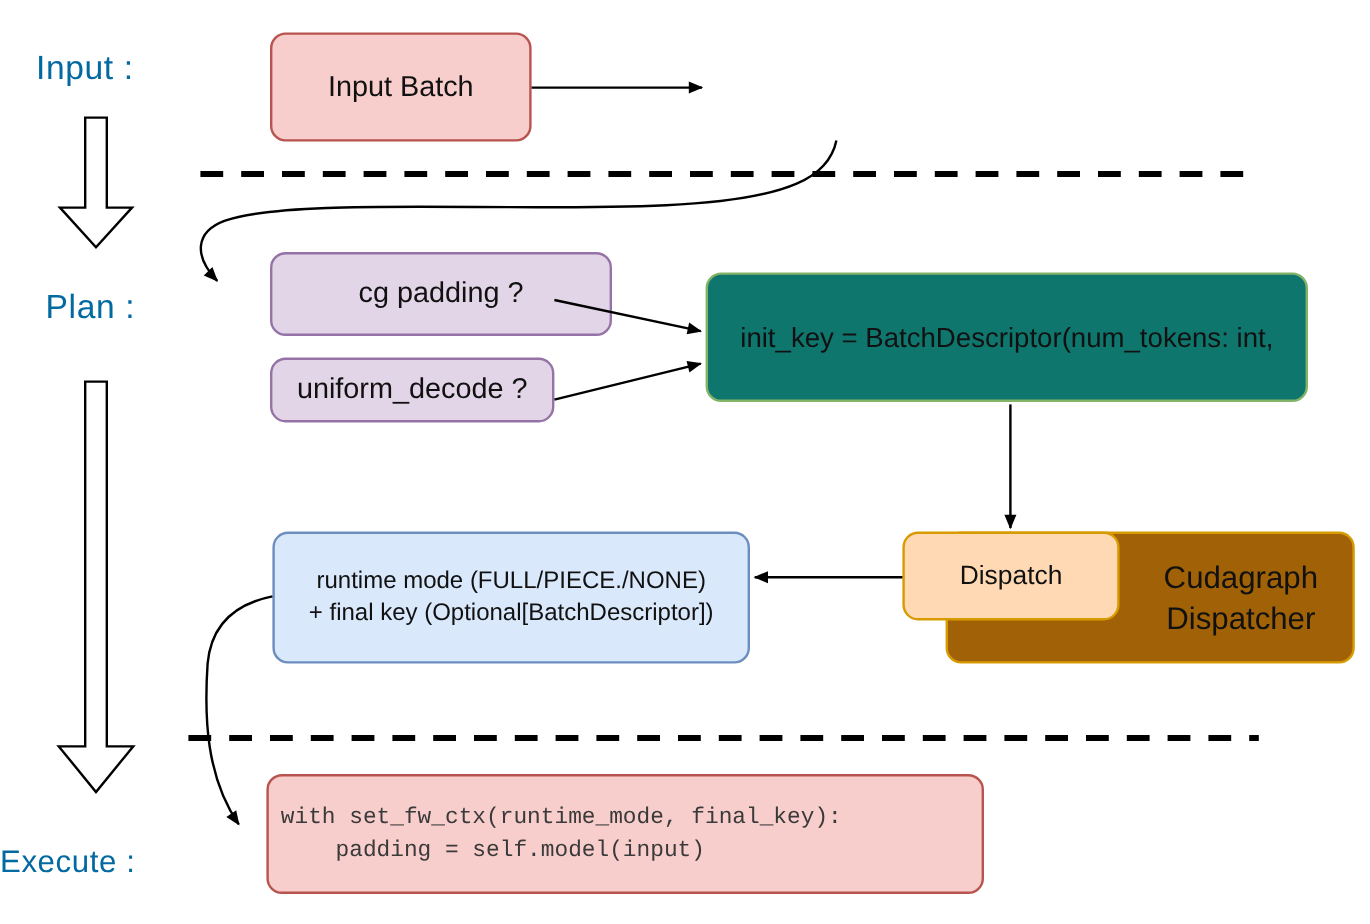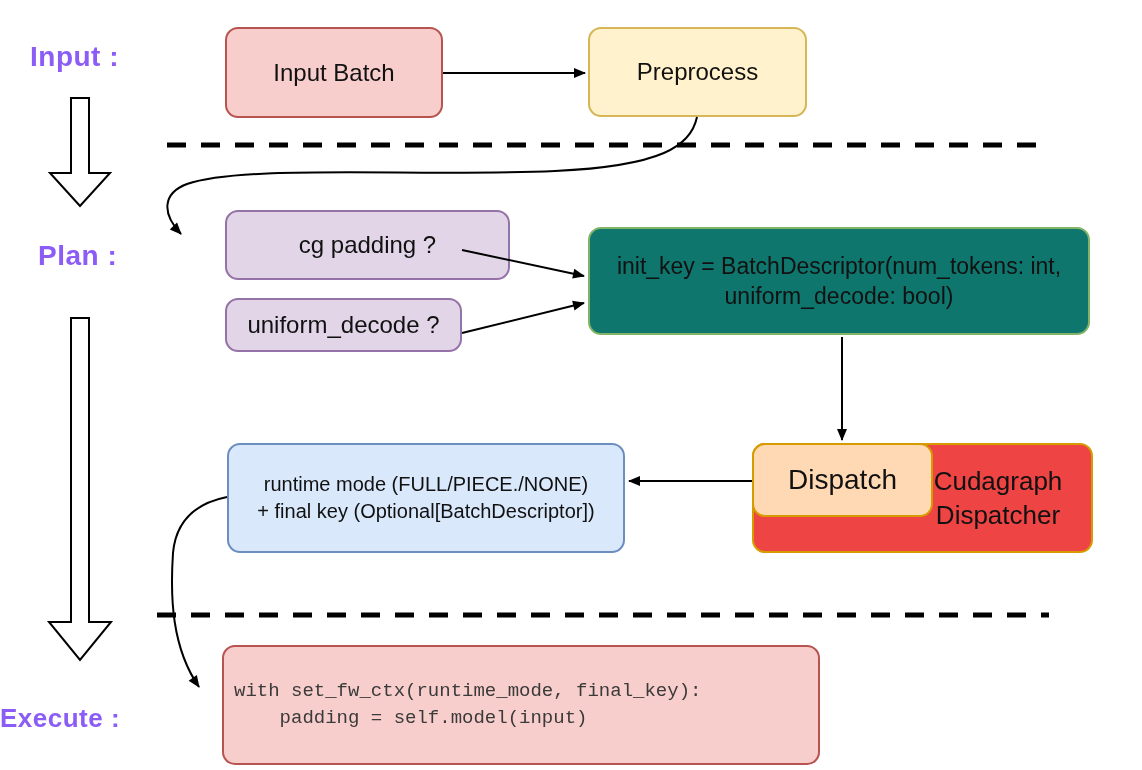--- a/index.html
+++ b/index.html
@@ -3,51 +3,51 @@
 <meta charset="utf-8">
 <title>Diagram</title>
 <style>
   html,body{margin:0;padding:0;background:#ffffff;}
   .canvas{
     position:relative;width:1142px;height:770px;background:#ffffff;
     font-family:"Liberation Sans","DejaVu Sans",sans-serif;color:#111;
     overflow:hidden;
   }
   .stage-label{
-    position:absolute;font-weight:bold;font-size:28px;color:#8b5cf6;
+    position:absolute;font-weight:normal;font-size:28px;color:#0369a1;
     letter-spacing:0.5px;white-space:nowrap;
   }
   .node{
     position:absolute;box-sizing:border-box;border:2px solid #000;border-radius:13px;
     display:flex;flex-direction:column;align-items:center;justify-content:center;
     text-align:center;
   }
   .node .line{display:block;}
   .red-node{background:#f8cecc;border-color:#b85450;}
   .yellow-node{background:#fff2cc;border-color:#d6b656;}
   .purple-node{background:#e1d5e7;border-color:#9673a6;}
   .green-node{background:#0f766e;border-color:#82b366;}
-  .orange-outer{background:#ef4444;border-color:#d79b00;}
+  .orange-outer{background:#a16207;border-color:#d79b00;margin-left:36px;}
   .orange-inner{background:#ffd9b3;border-color:#d79b00;}
   .blue-node{background:#dae8fc;border-color:#6c8ebf;}
 
   .node-input-batch{left:225px;top:27px;width:218px;height:91px;font-size:24px;}
   .node-preprocess{left:588px;top:27px;width:219px;height:90px;font-size:24px;}
   .node-cg-padding{left:225px;top:210px;width:285px;height:70px;font-size:24px;}
   .node-uniform-decode{left:225px;top:298px;width:237px;height:54px;font-size:24px;}
   .node-init-key{left:588px;top:227px;width:502px;height:108px;font-size:23px;line-height:30px;}
   .node-cudagraph{left:752px;top:443px;width:341px;height:110px;}
   .cudagraph-label{
     position:absolute;right:8px;top:50%;transform:translateY(-50%);
     width:170px;text-align:center;font-size:26px;line-height:34px;
   }
-  .node-dispatch{left:752px;top:443px;width:181px;height:74px;font-size:28px;}
+  .node-dispatch{left:752px;top:443px;width:181px;height:74px;font-size:22px;}
   .node-runtime-mode{left:227px;top:443px;width:398px;height:110px;font-size:20px;line-height:27px;}
   .node-execute-code{
-    left:222px;top:645px;width:598px;height:120px;
+    left:222px;top:645px;width:598px;height:100px;
     align-items:flex-start;justify-content:center;padding-left:10px;text-align:left;
     font-family:"Liberation Mono","DejaVu Sans Mono",monospace;
     font-size:19px;line-height:27px;color:#3a3a3a;
   }
   .code-line{white-space:pre;}
   svg.connector-layer{position:absolute;left:0;top:0;pointer-events:none;}
   .conn{fill:none;stroke:#000;stroke-width:2;}
   .dashed-sep{stroke:#000;stroke-width:5;stroke-dasharray:19 15;}
   .hollow-arrow{fill:#ffffff;stroke:#000;stroke-width:2;}
 </style>
@@ -57,35 +57,31 @@
 <div class="canvas">
 
   <div class="stage-label" style="left:30px;top:41px;">Input :</div>
   <div class="stage-label" style="left:38px;top:240px;">Plan :</div>
   <div class="stage-label" style="left:0;top:675px;font-size:26px;margin-top:28px;">Execute :</div>
 
   <div class="node red-node node-input-batch">
     <span class="line">Input Batch</span>
   </div>
 
-  <div class="node yellow-node node-preprocess">
-    <span class="line">Preprocess</span>
-  </div>
 
   <div class="node purple-node node-cg-padding">
     <span class="line">cg padding ?</span>
   </div>
 
   <div class="node purple-node node-uniform-decode">
     <span class="line">uniform_decode ?</span>
   </div>
 
   <div class="node green-node node-init-key">
     <span class="line">init_key = BatchDescriptor(num_tokens: int,</span>
-    <span class="line">uniform_decode: bool)</span>
   </div>
 
   <div class="node orange-outer node-cudagraph">
     <div class="cudagraph-label">
       <span class="line">Cudagraph</span>
       <span class="line">Dispatcher</span>
     </div>
   </div>
 
   <div class="node orange-inner node-dispatch">

